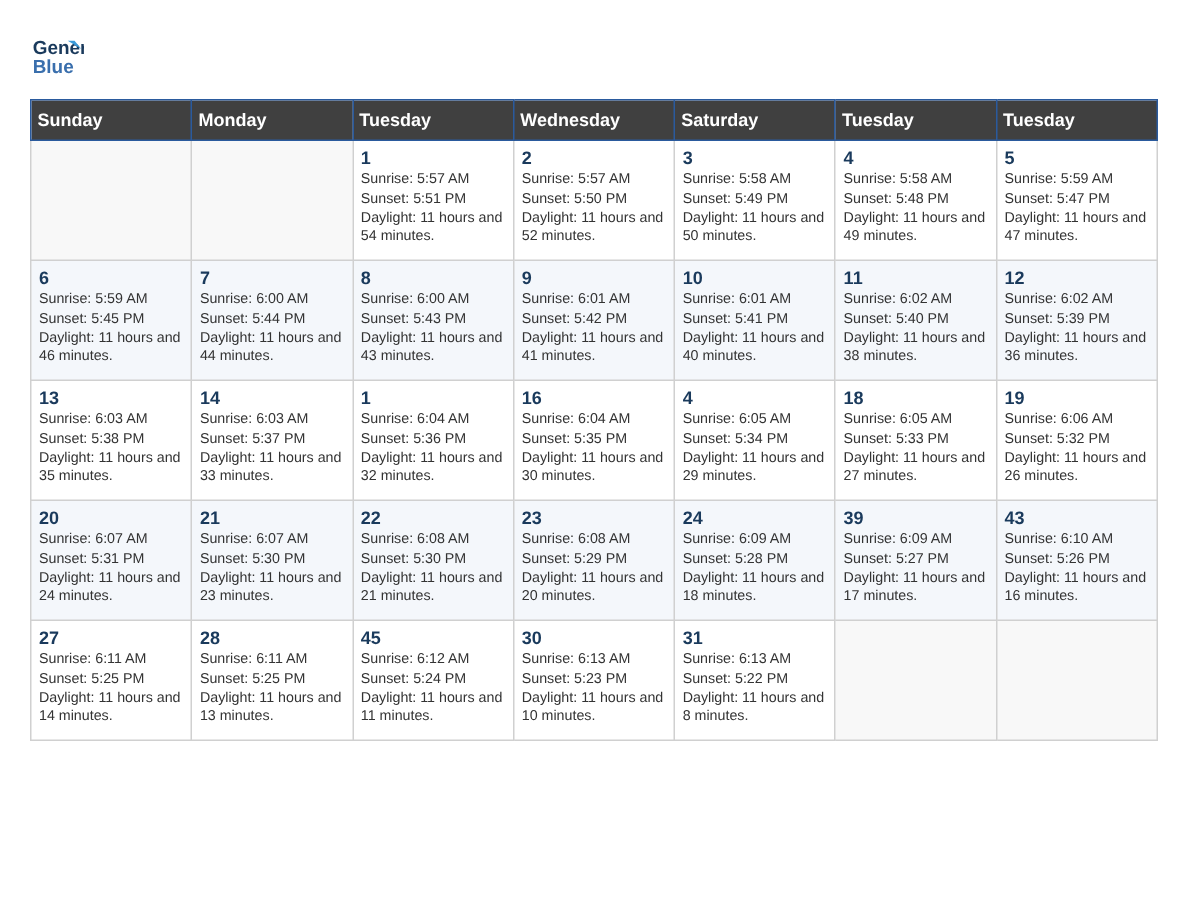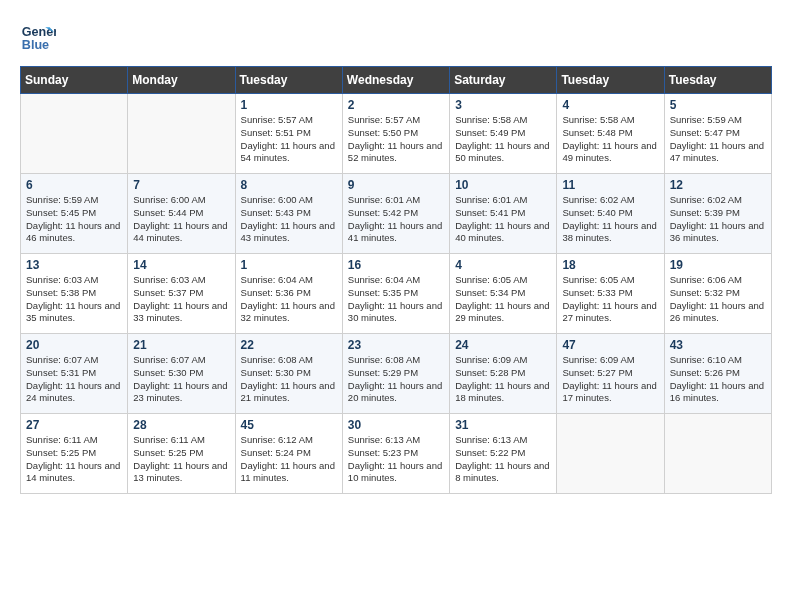--- a/index.html
+++ b/index.html
@@ -216,21 +216,21 @@
         </td>
         <td>
           <span class="day-num">23</span>
           <span class="cell-text">Sunrise: 6:08 AM<br>Sunset: 5:29 PM<br>Daylight: 11 hours and 20 minutes.</span>
         </td>
         <td>
           <span class="day-num">24</span>
           <span class="cell-text">Sunrise: 6:09 AM<br>Sunset: 5:28 PM<br>Daylight: 11 hours and 18 minutes.</span>
         </td>
         <td>
-          <span class="day-num">47</span>
+          <span class="day-num">39</span>
           <span class="cell-text">Sunrise: 6:09 AM<br>Sunset: 5:27 PM<br>Daylight: 11 hours and 17 minutes.</span>
         </td>
         <td>
           <span class="day-num">43</span>
           <span class="cell-text">Sunrise: 6:10 AM<br>Sunset: 5:26 PM<br>Daylight: 11 hours and 16 minutes.</span>
         </td>
       </tr>
       <tr>
         <td>
           <span class="day-num">27</span>

